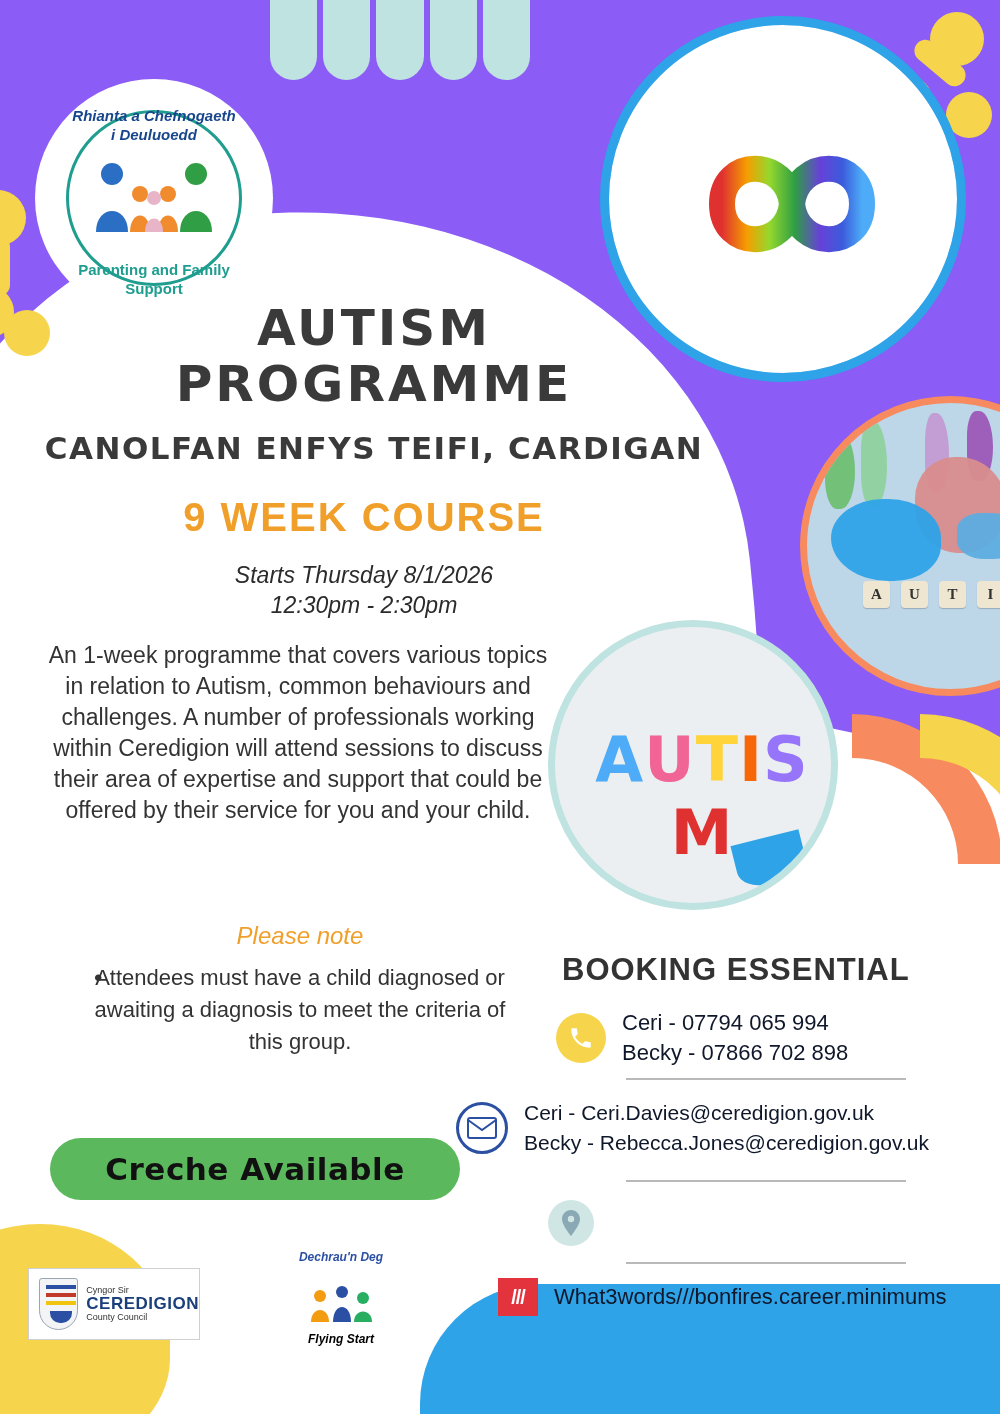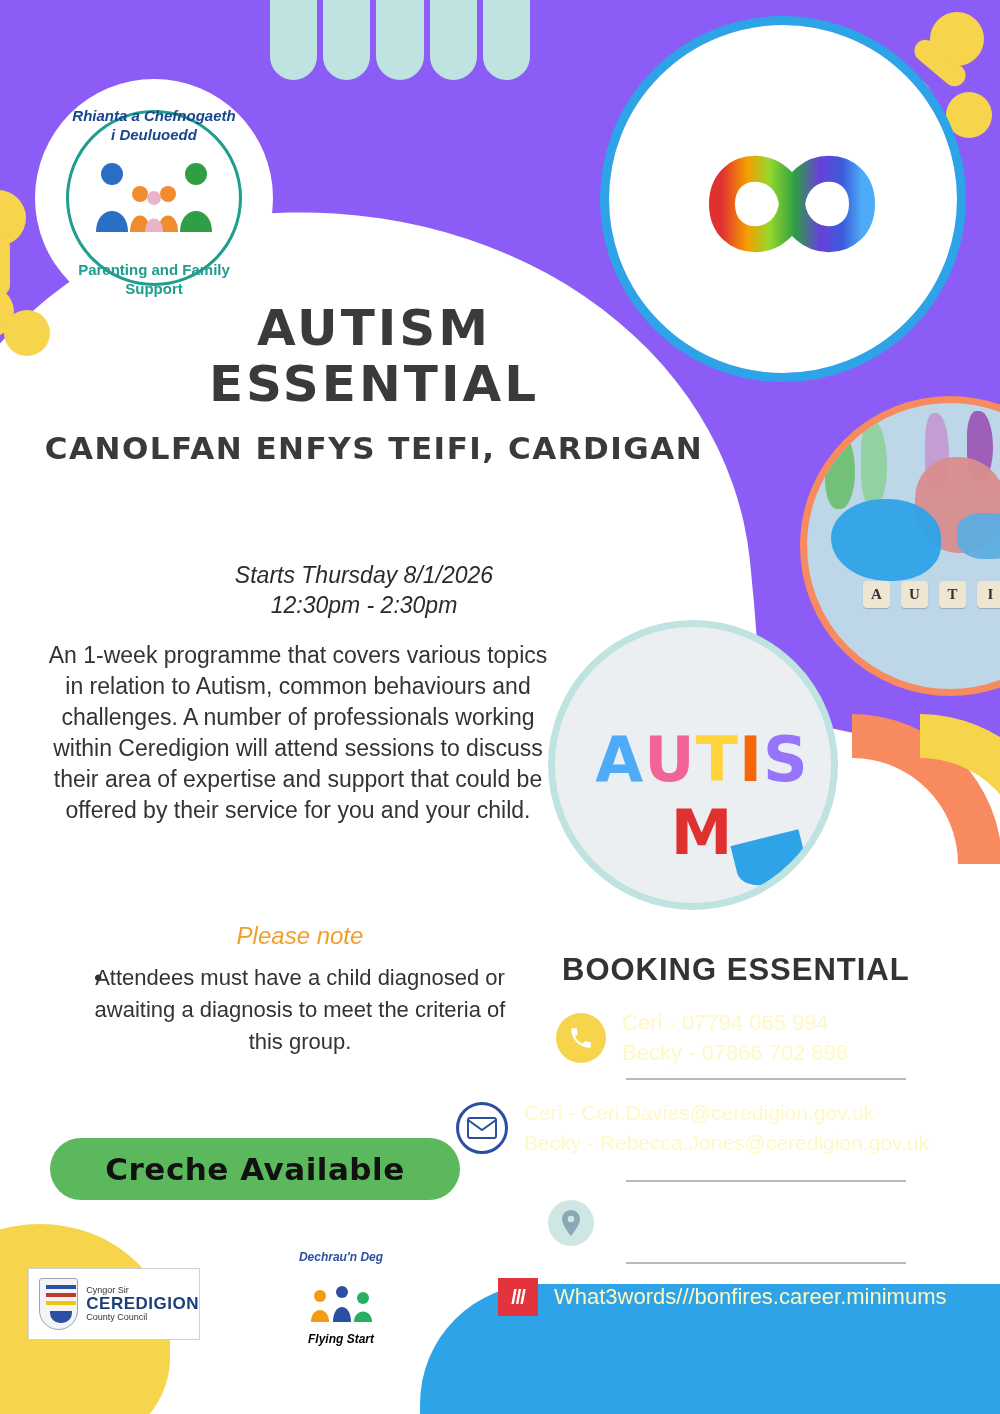--- a/index.html
+++ b/index.html
@@ -239,21 +239,21 @@
   }
   .icon-pin {
     width: 46px; height: 46px; border-radius: 50%;
     background: #cfe6e4; display:flex; align-items:center; justify-content:center;
   }
   .icon-w3w {
     width: 40px; height: 38px; background: #e3333d; color:#fff;
     font-weight: 700; font-size: 20px; display:flex; align-items:center; justify-content:center;
     letter-spacing: -1px;
   }
-  .contact-text { font-size: 22px; line-height: 30px; color: #fef9c3; margin-left: 16px; }
+  .contact-text { font-size: 22px; line-height: 30px; color: #0f172a; margin-left: 16px; }
   .contact-text.small { font-size: 21px; }
 
   .divider {
     position: absolute; height: 2px; background: #b9b9b9;
   }
   .div1 { left: 626px; top: 1078px; width: 280px; }
   .div2 { left: 626px; top: 1180px; width: 280px; }
   .div3 { left: 626px; top: 1262px; width: 280px; }
 
   
@@ -386,23 +386,24 @@
 
   <div class="autism-circle">
     <div class="autism-word">
       <span style="color:#4dabf7;">A</span><span style="color:#f06595;">U</span><span style="color:#ffd43b;">T</span><span style="color:#f76707;">I</span><span style="color:#9775fa;">S</span><span style="color:#e03131;">M</span>
     </div>
     <div class="autism-swoosh"></div>
   </div>
 
   <div class="title">
     <div>AUTISM</div>
-    <div>ESSENTIAL</div>
+    <div>PROGRAMME</div>
   </div>
   <div class="subtitle">CANOLFAN ENFYS TEIFI, CARDIGAN</div>
+  <div class="weeks">9 WEEK COURSE</div>
   <div class="starts">
     <div>Starts Thursday 8/1/2026</div>
     <div>12:30pm - 2:30pm</div>
   </div>
   <div class="blurb">An 1-week programme that covers various topics in relation to Autism, common behaviours and challenges. A number of professionals working within Ceredigion will attend sessions to discuss their area of expertise and support that could be offered by their service for you and your child.</div>
 
   <div class="please-note">Please note</div>
   <ul class="note-list">
     <li>Attendees must have a child diagnosed or awaiting a diagnosis to meet the criteria of this group.</li>
   </ul>

